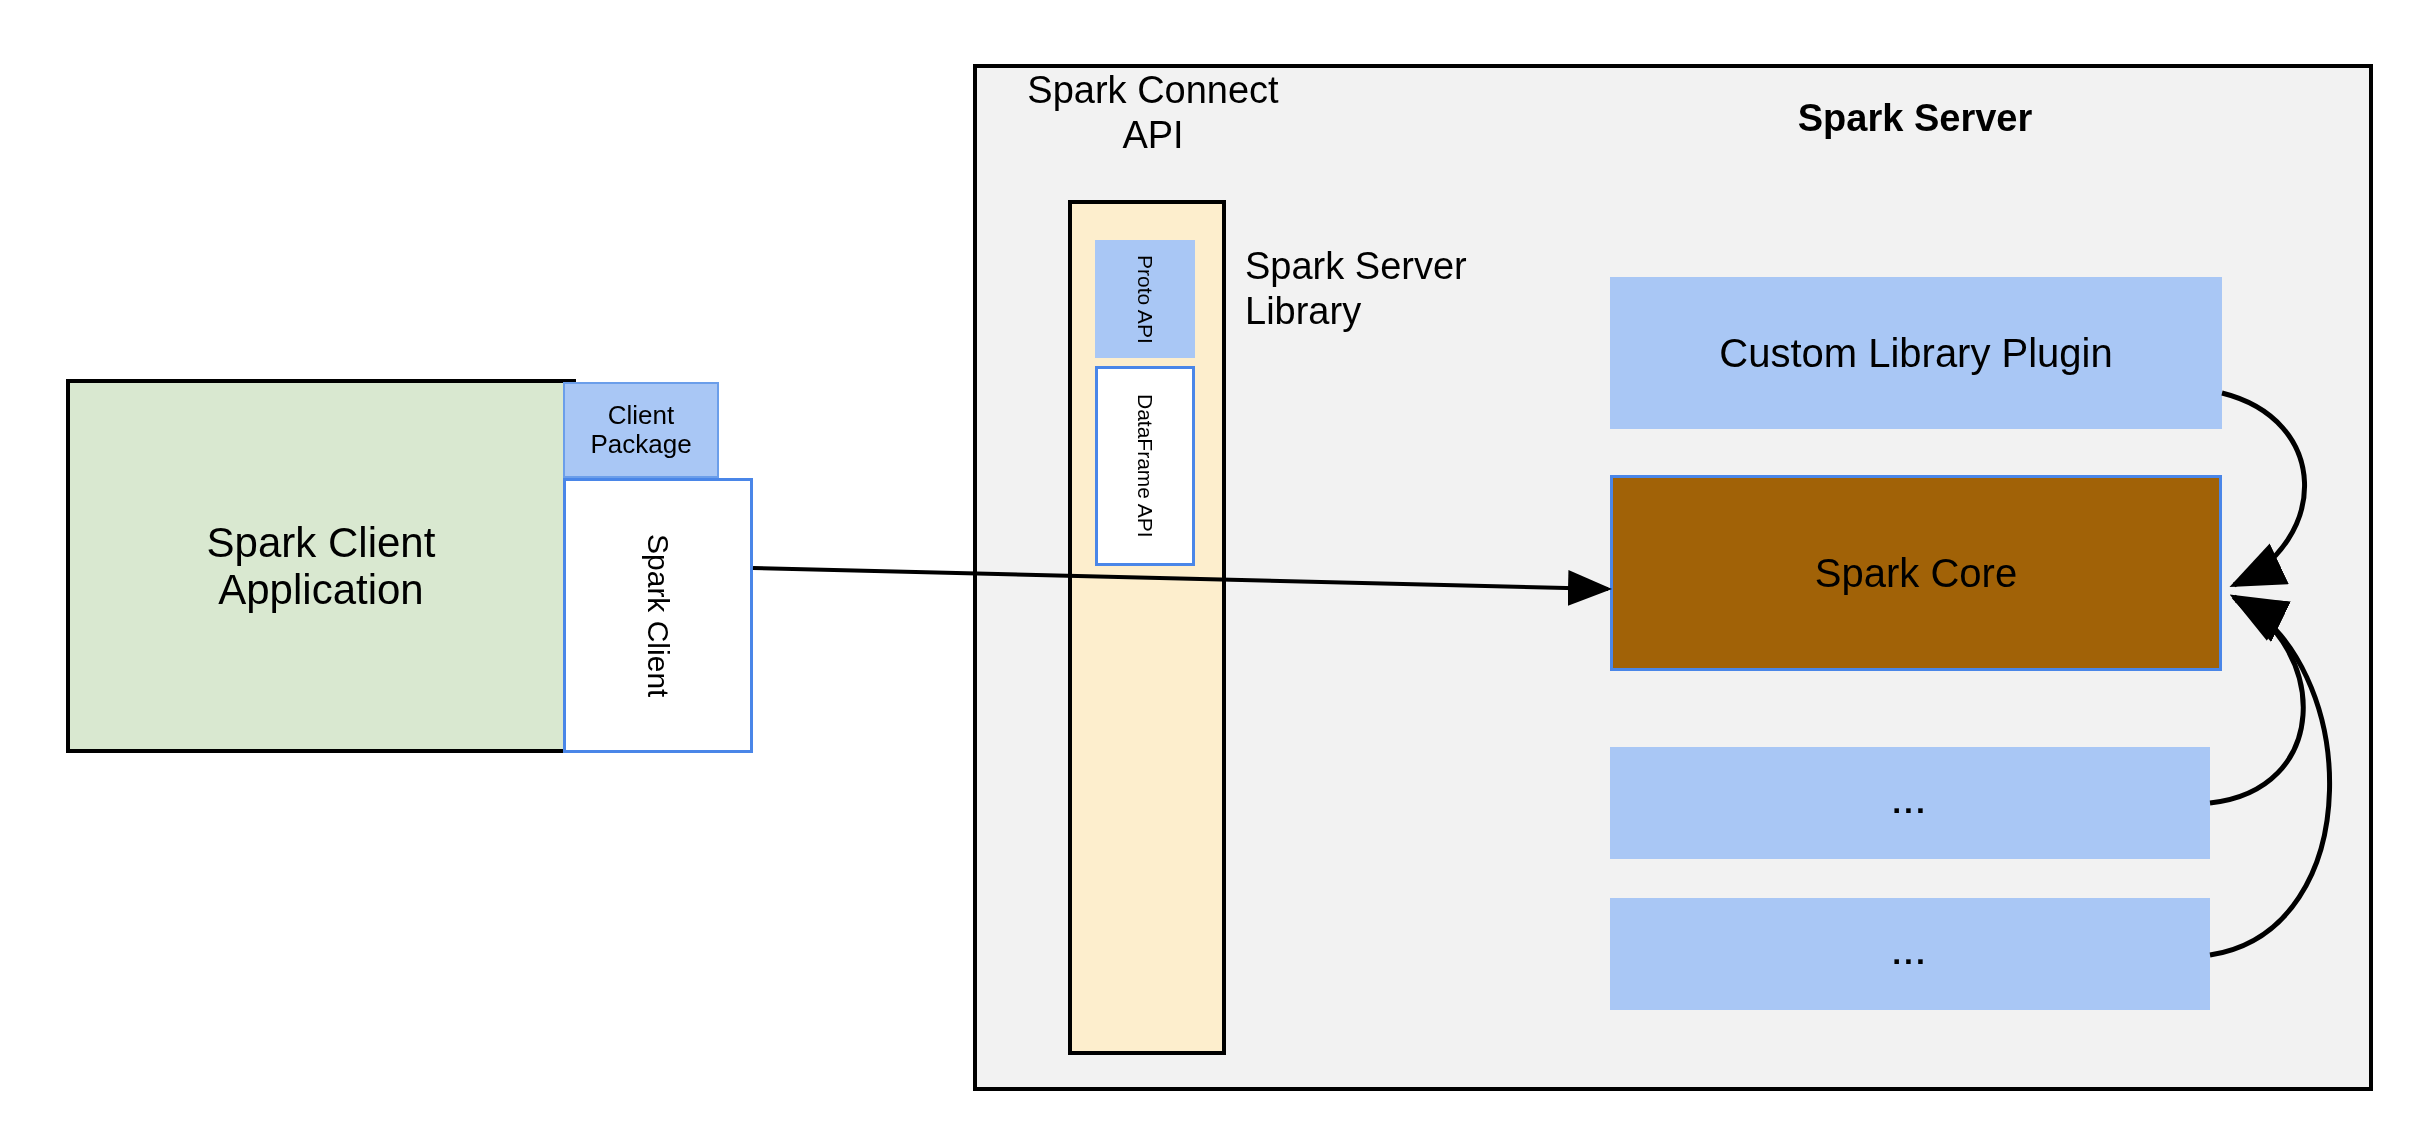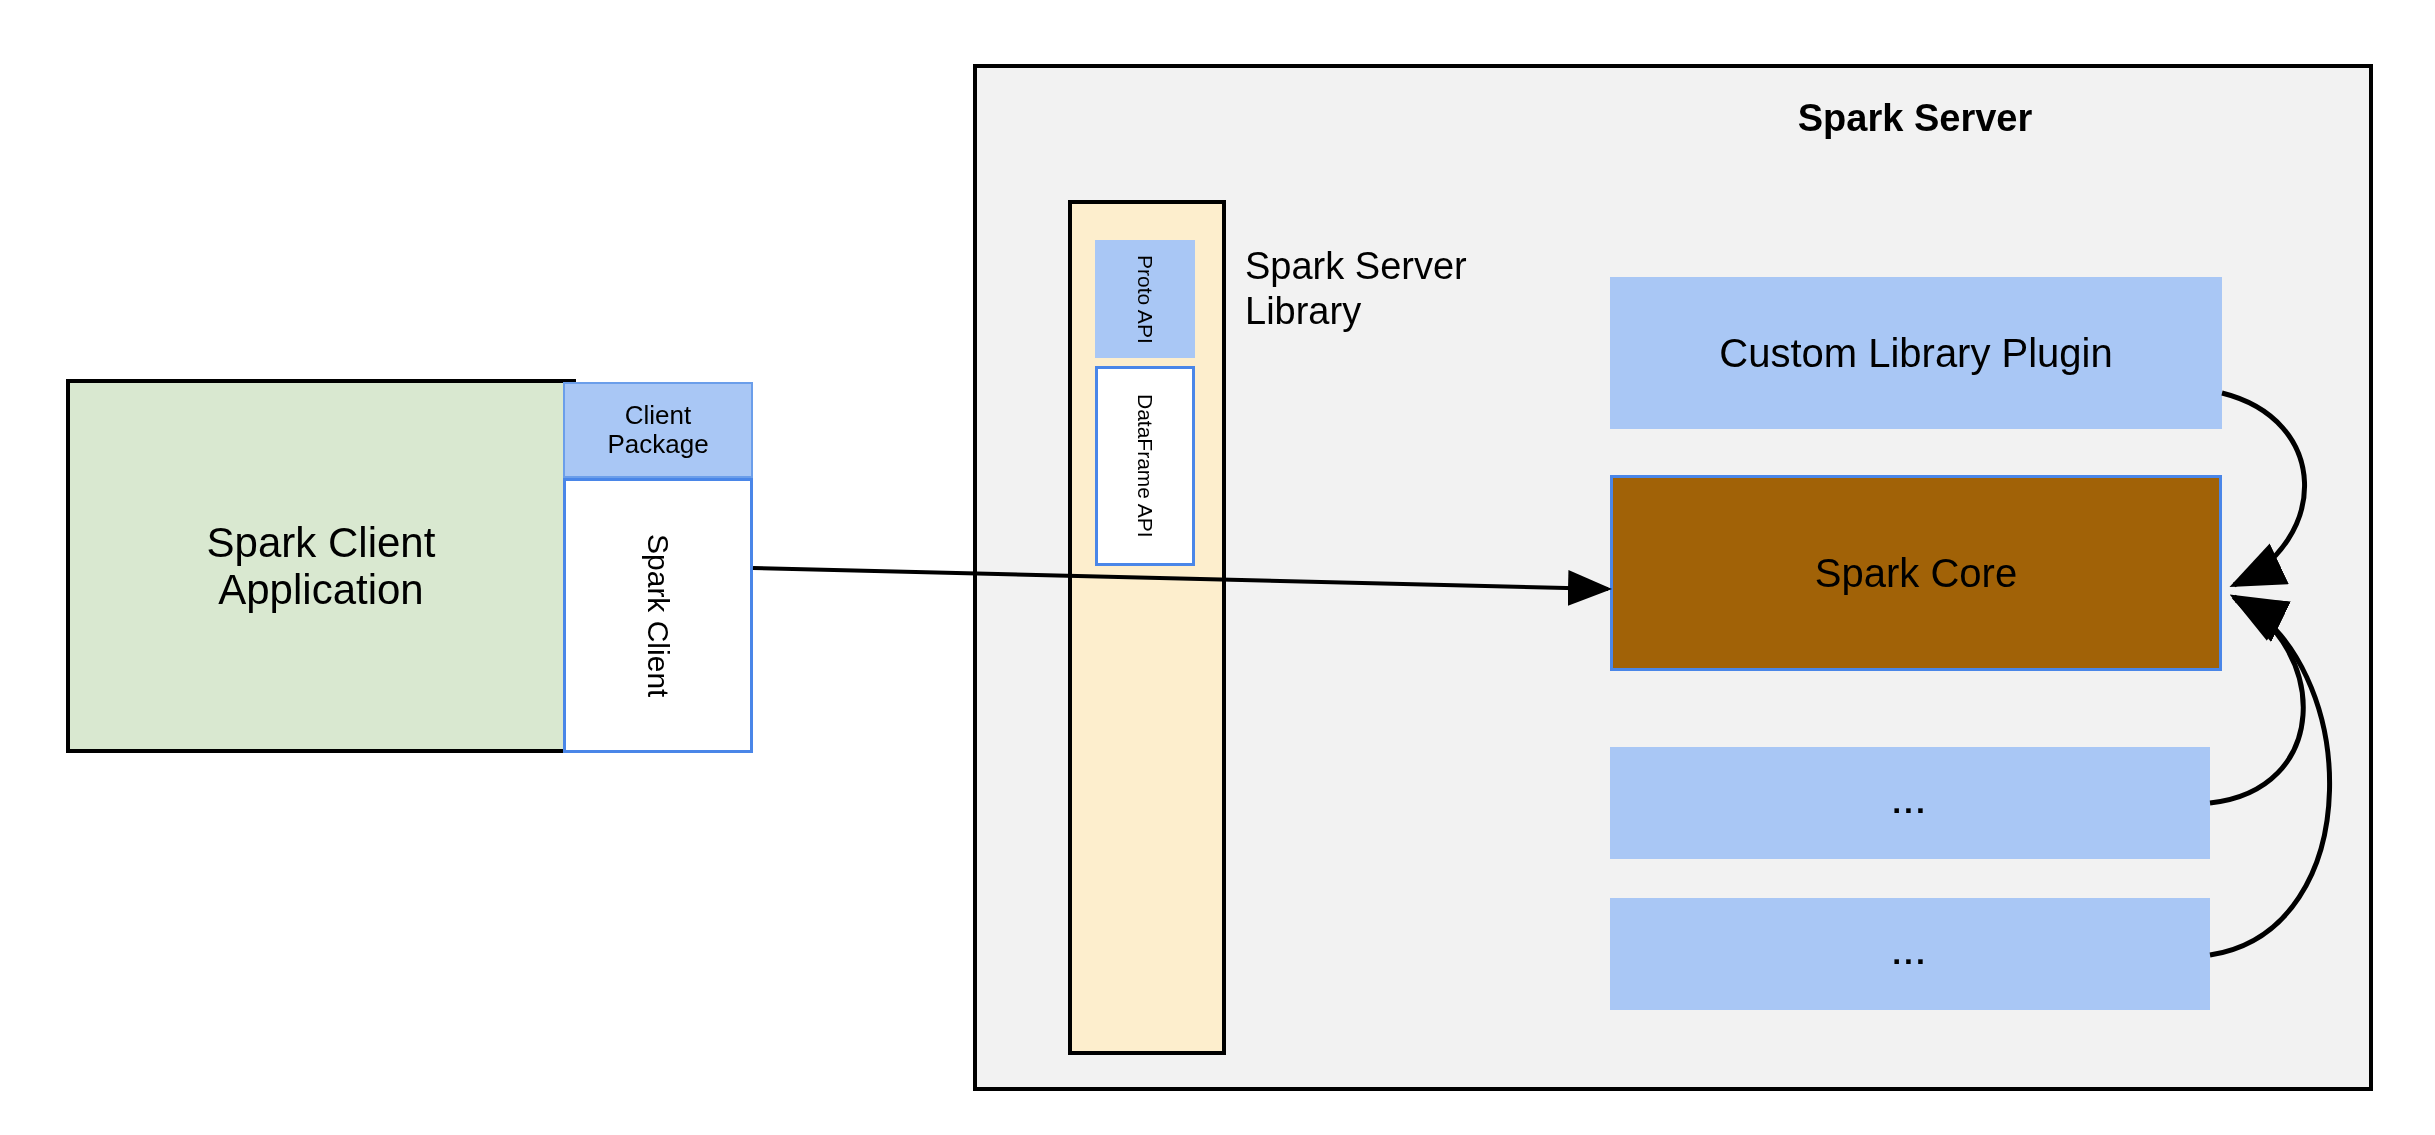--- a/index.html
+++ b/index.html
@@ -51,21 +51,21 @@
     width: 510px;
     height: 374px;
     background: #d9e8d0;
     border: 4px solid #000000;
     font-size: 42px;
     z-index: 3;
   }
   #client-package {
     left: 563px;
     top: 382px;
-    width: 190px;
+    width: 156px;
     height: 96px;
     background: #a9c7f5;
     border: 2px solid #6b9eea;
     font-size: 26px;
     z-index: 4;
   }
   #spark-client {
     left: 563px;
     top: 478px;
     width: 190px;
@@ -186,20 +186,22 @@
     pointer-events: none;
   }
 </style>
 </head>
 <body>
 
 <div id="canvas">
 
   <div class="box" id="server-frame"></div>
 
+  <div class="label" id="spark-connect-label">Spark Connect
+API</div>
 
   <div class="label" id="server-library-label">Spark Server
 Library</div>
 
   <div class="label" id="spark-server-title">Spark Server</div>
 
   <div class="box" id="server-library"></div>
 
   <div class="box" id="proto-api">
     <span class="vtext-small">Proto API</span>

